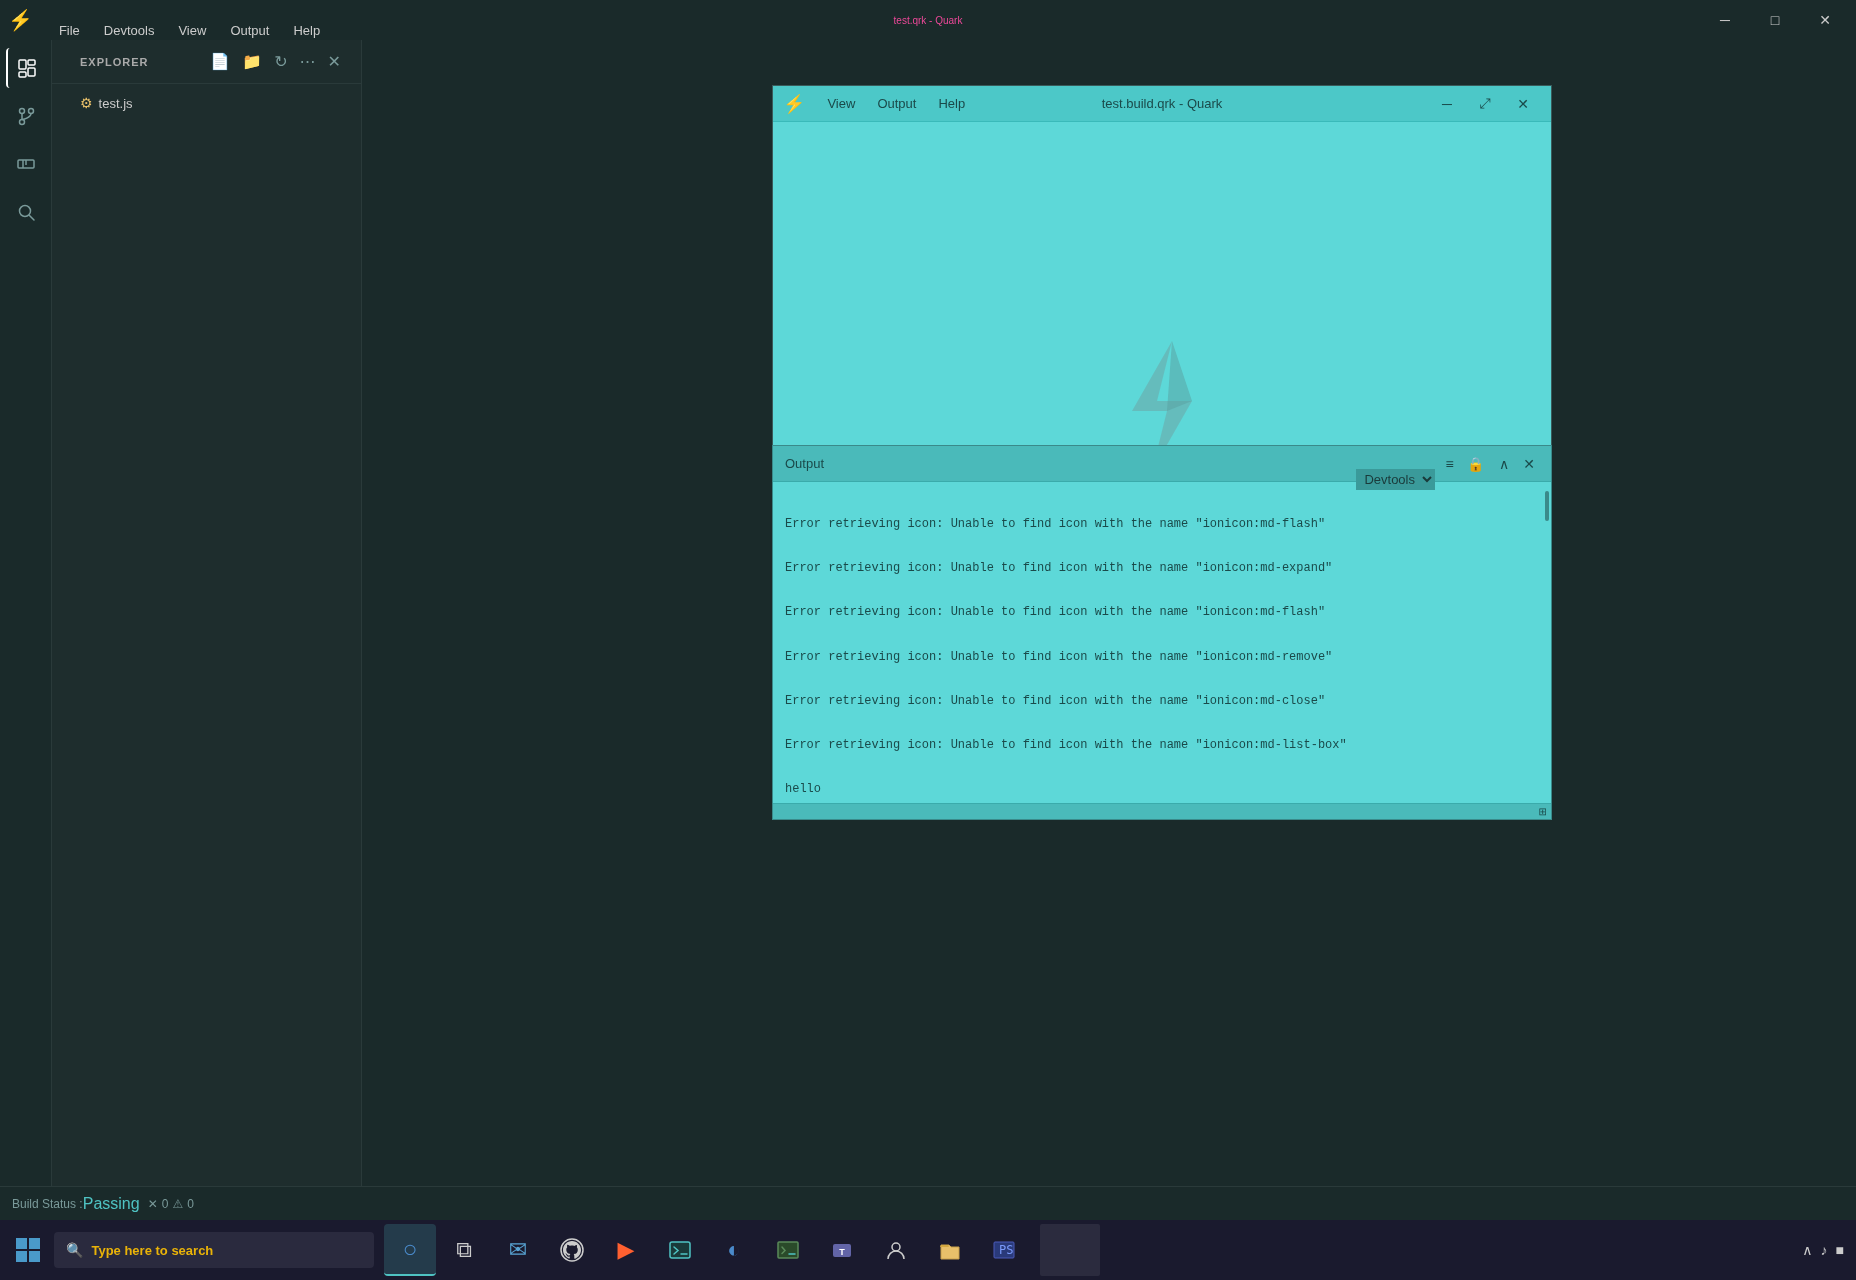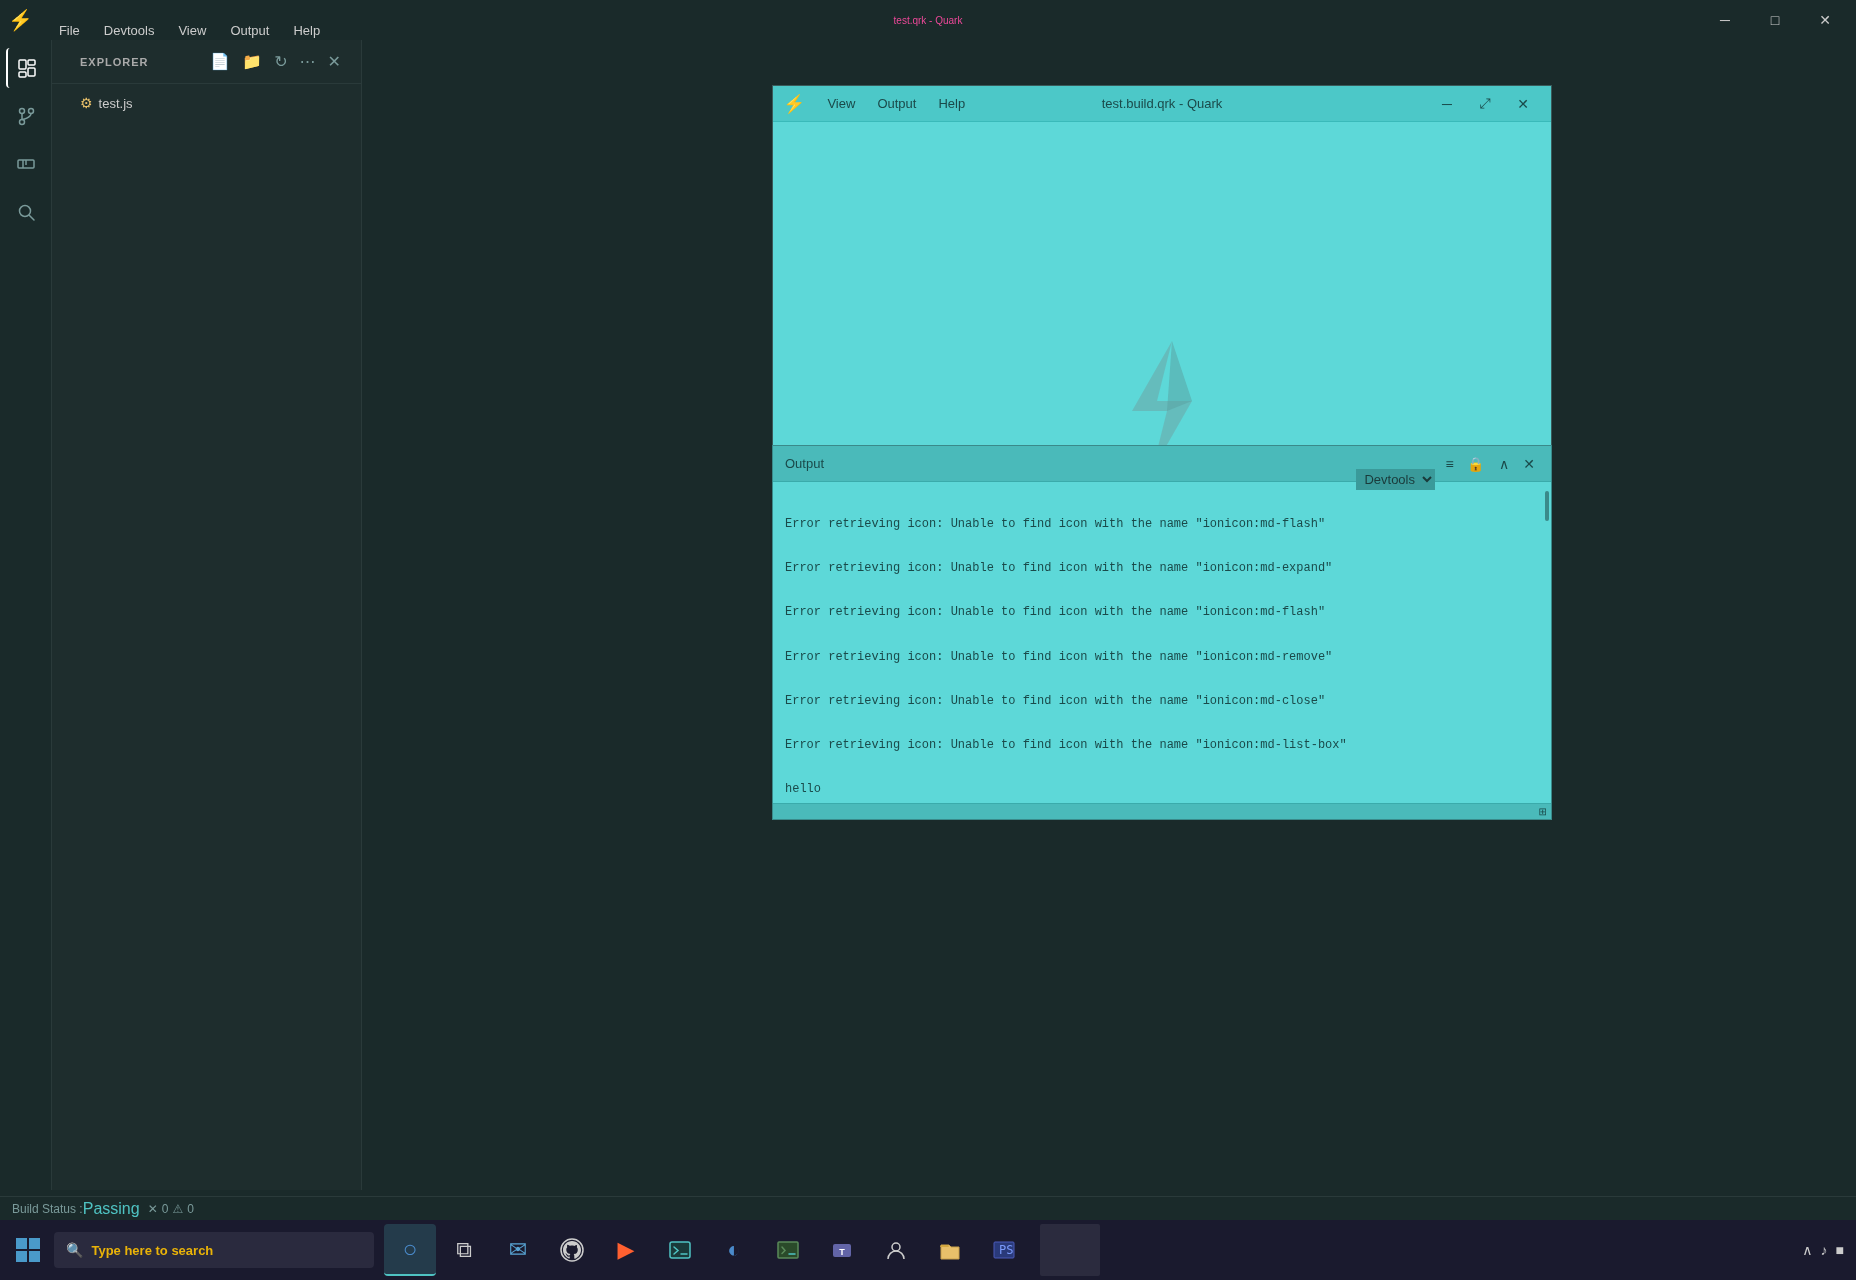--- a/index.html
+++ b/index.html
@@ -323,21 +323,21 @@
       padding-right: 4px;
       border-top: 1px solid #3aabab;
     }
     .output-resize-icon {
       color: #1a4a4a;
       font-size: 10px;
     }
 
     
     .status-bar {
-      height: 24px;
+      height: 34px;
       background: #1a2a2a;
       display: flex;
       align-items: center;
       padding: 0 12px;
       border-top: 1px solid #2a3a3a;
       position: absolute;
       bottom: 60px;
       left: 0;
       right: 0;
     }

